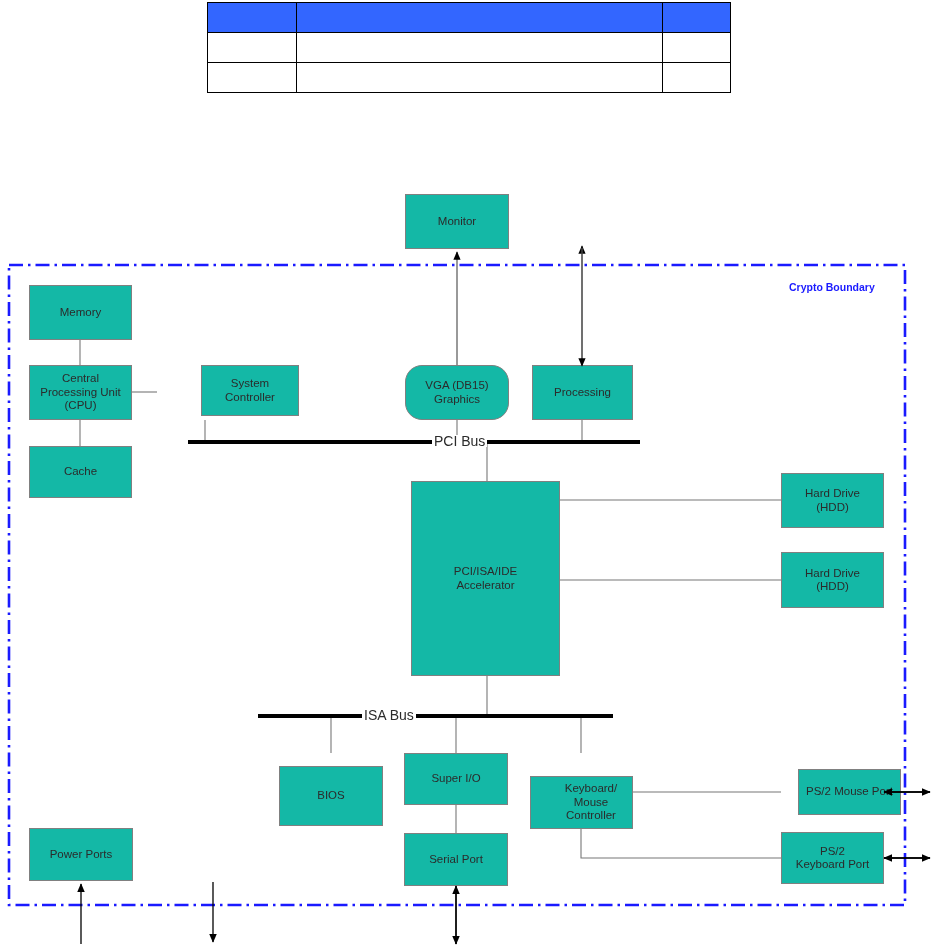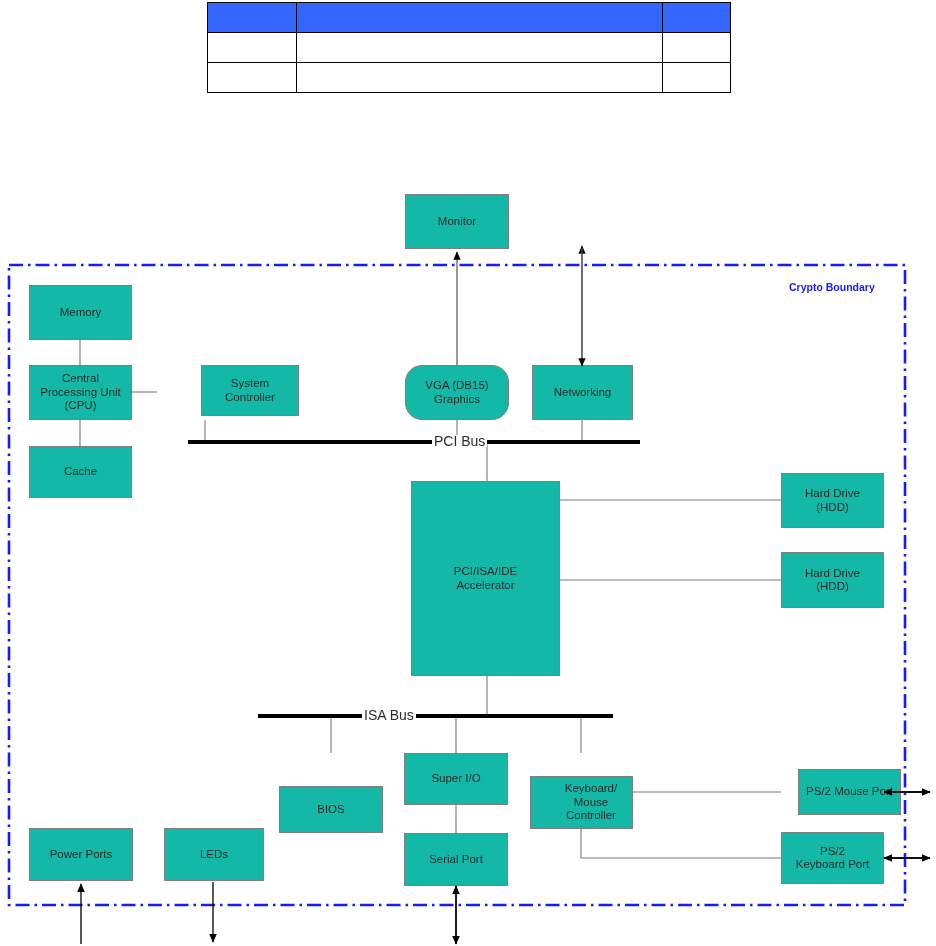--- a/index.html
+++ b/index.html
@@ -241,43 +241,42 @@
 (CPU)</div>
 
   <div class="node" style="left:29px; top:446px; width:103px; height:52px;">Cache</div>
 
   <div class="node" style="left:157px; top:365px; width:98px; height:51px;margin-left:44px;">System
 Controller</div>
 
   <div class="node" style="left:405px; top:365px; width:104px; height:55px;border-radius:17px;">VGA (DB15)
 Graphics</div>
 
-  <div class="node" style="left:532px; top:365px; width:101px; height:55px;">Networking</div>
+  <div class="node" style="left:532px; top:365px; width:101px; height:55px;">Processing</div>
 
   <div class="node" style="left:411px; top:481px; width:149px; height:195px;">PCI/ISA/IDE
 Accelerator</div>
 
   <div class="node" style="left:781px; top:473px; width:103px; height:55px;">Hard Drive
 (HDD)</div>
 
   <div class="node" style="left:781px; top:552px; width:103px; height:56px;">Hard Drive
 (HDD)</div>
 
-  <div class="node" style="left:279px; top:786px; width:104px; height:47px;">BIOS</div>
+  <div class="node" style="left:279px; top:766px; width:104px; height:60px;">BIOS</div>
 
   <div class="node" style="left:404px; top:753px; width:104px; height:52px;">Super I/O</div>
 
   <div class="node" style="left:530px; top:776px; width:103px; height:53px;padding-left:19px;">Keyboard/
 Mouse
 Controller</div>
 
   <div class="node" style="left:404px; top:833px; width:104px; height:53px;">Serial Port</div>
 
   <div class="node" style="left:798px; top:769px; width:103px; height:46px;">PS/2 Mouse Port</div>
 
   <div class="node" style="left:781px; top:832px; width:103px; height:52px;">PS/2
 Keyboard Port</div>
 
   <div class="node" style="left:29px; top:828px; width:104px; height:53px;">Power Ports</div>
 
-  <div class="node" style="left:164px; top:828px; width:100px; height:53px;">LEDs</div>
 
 </div>
 
 </body></html>

